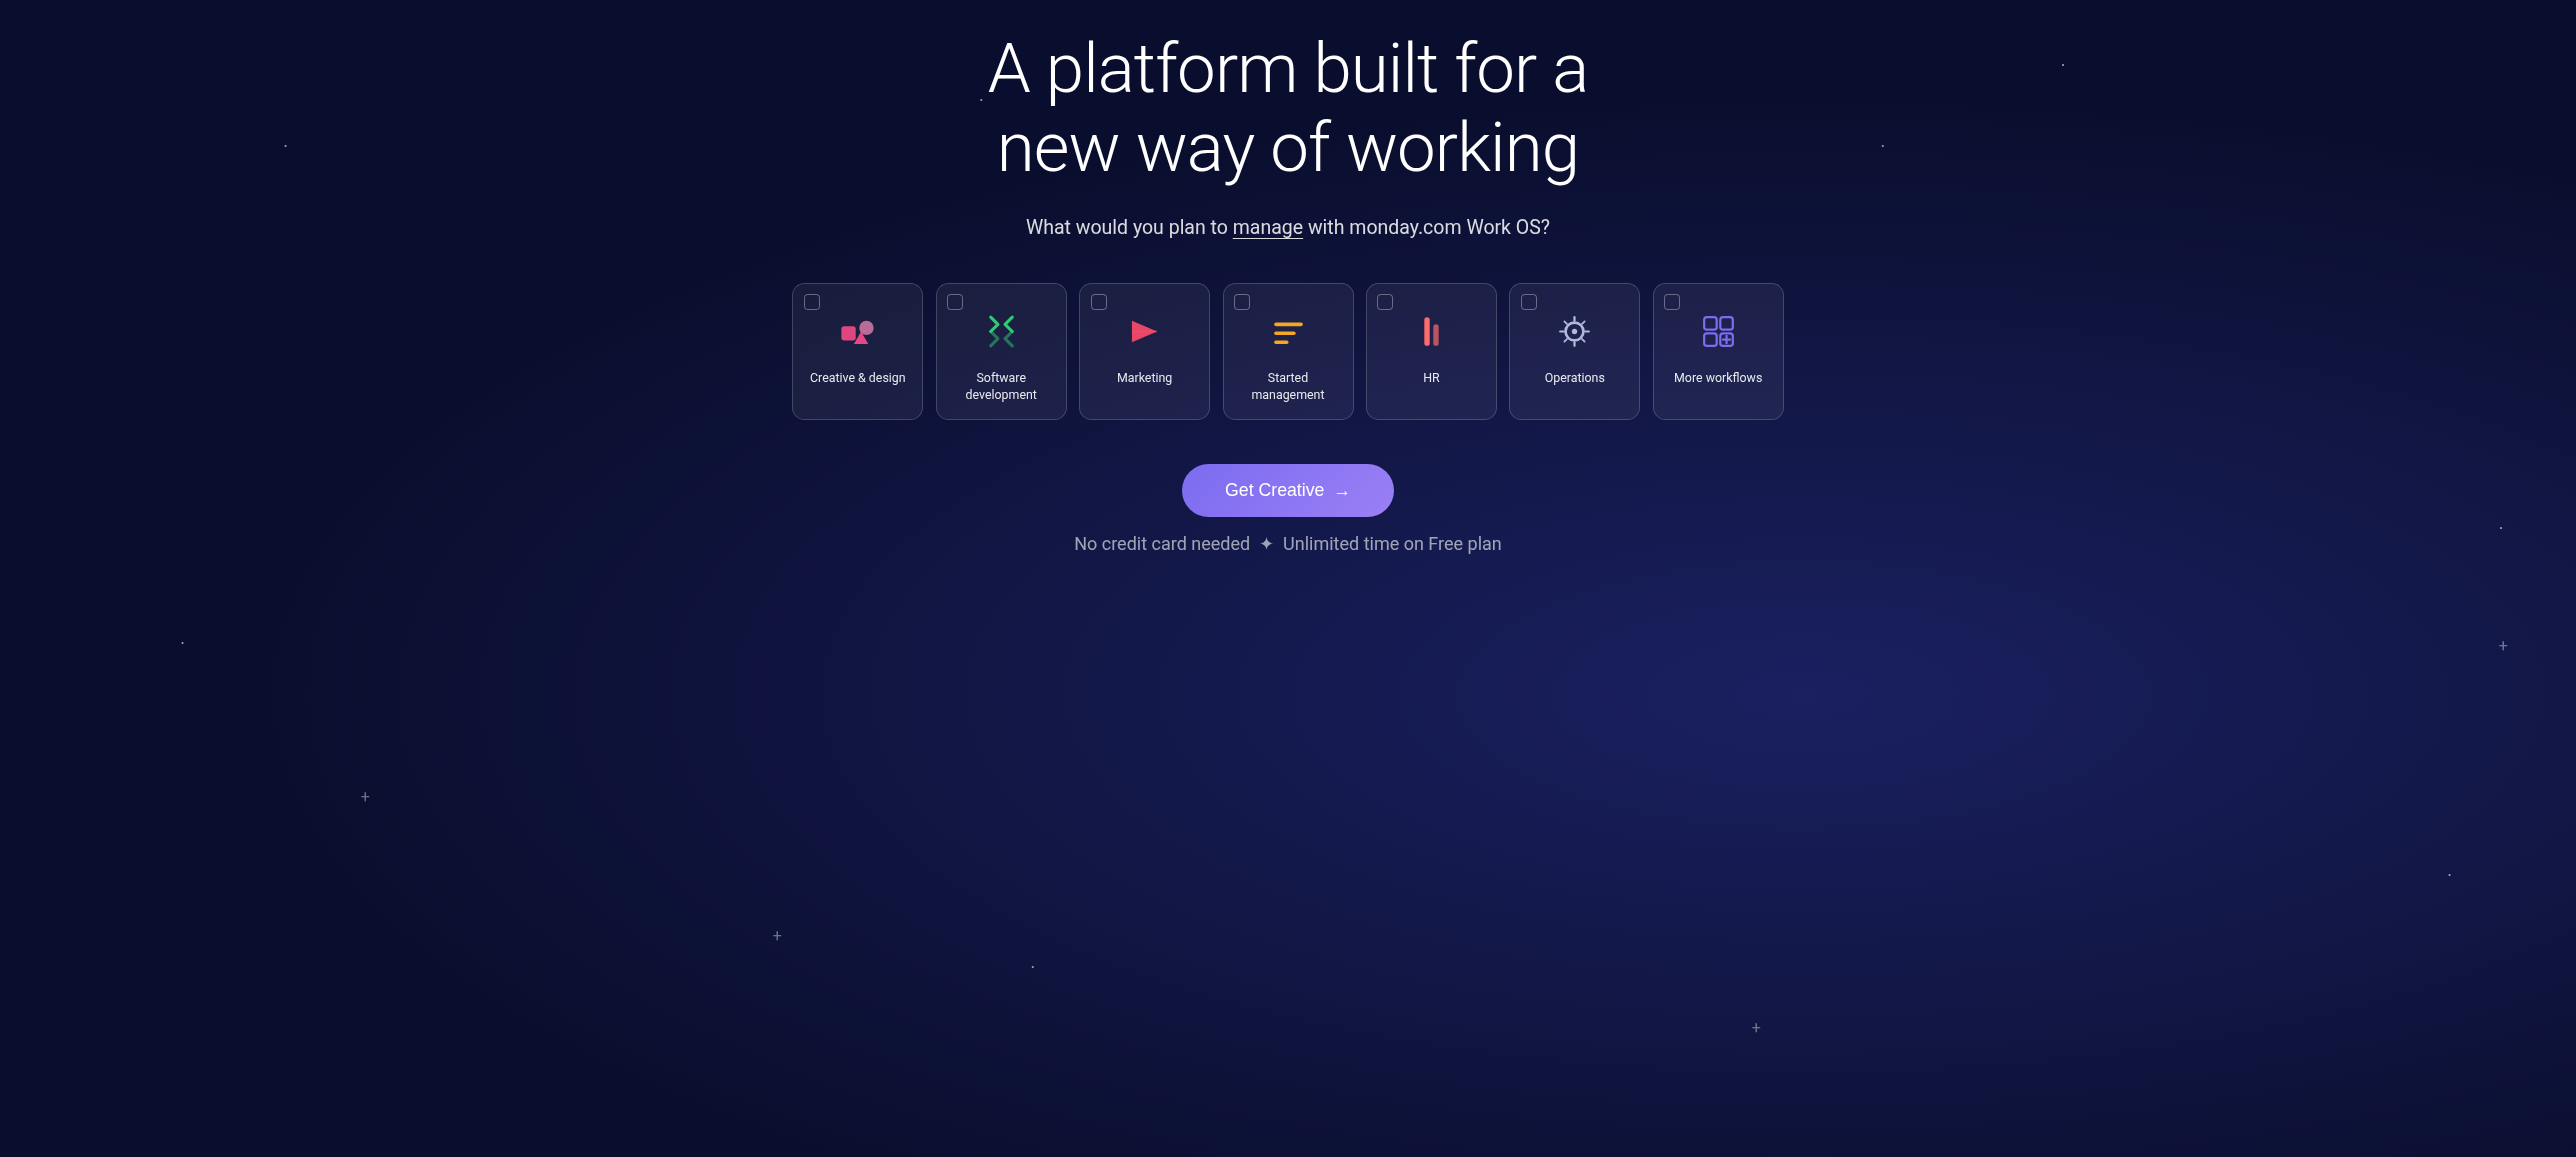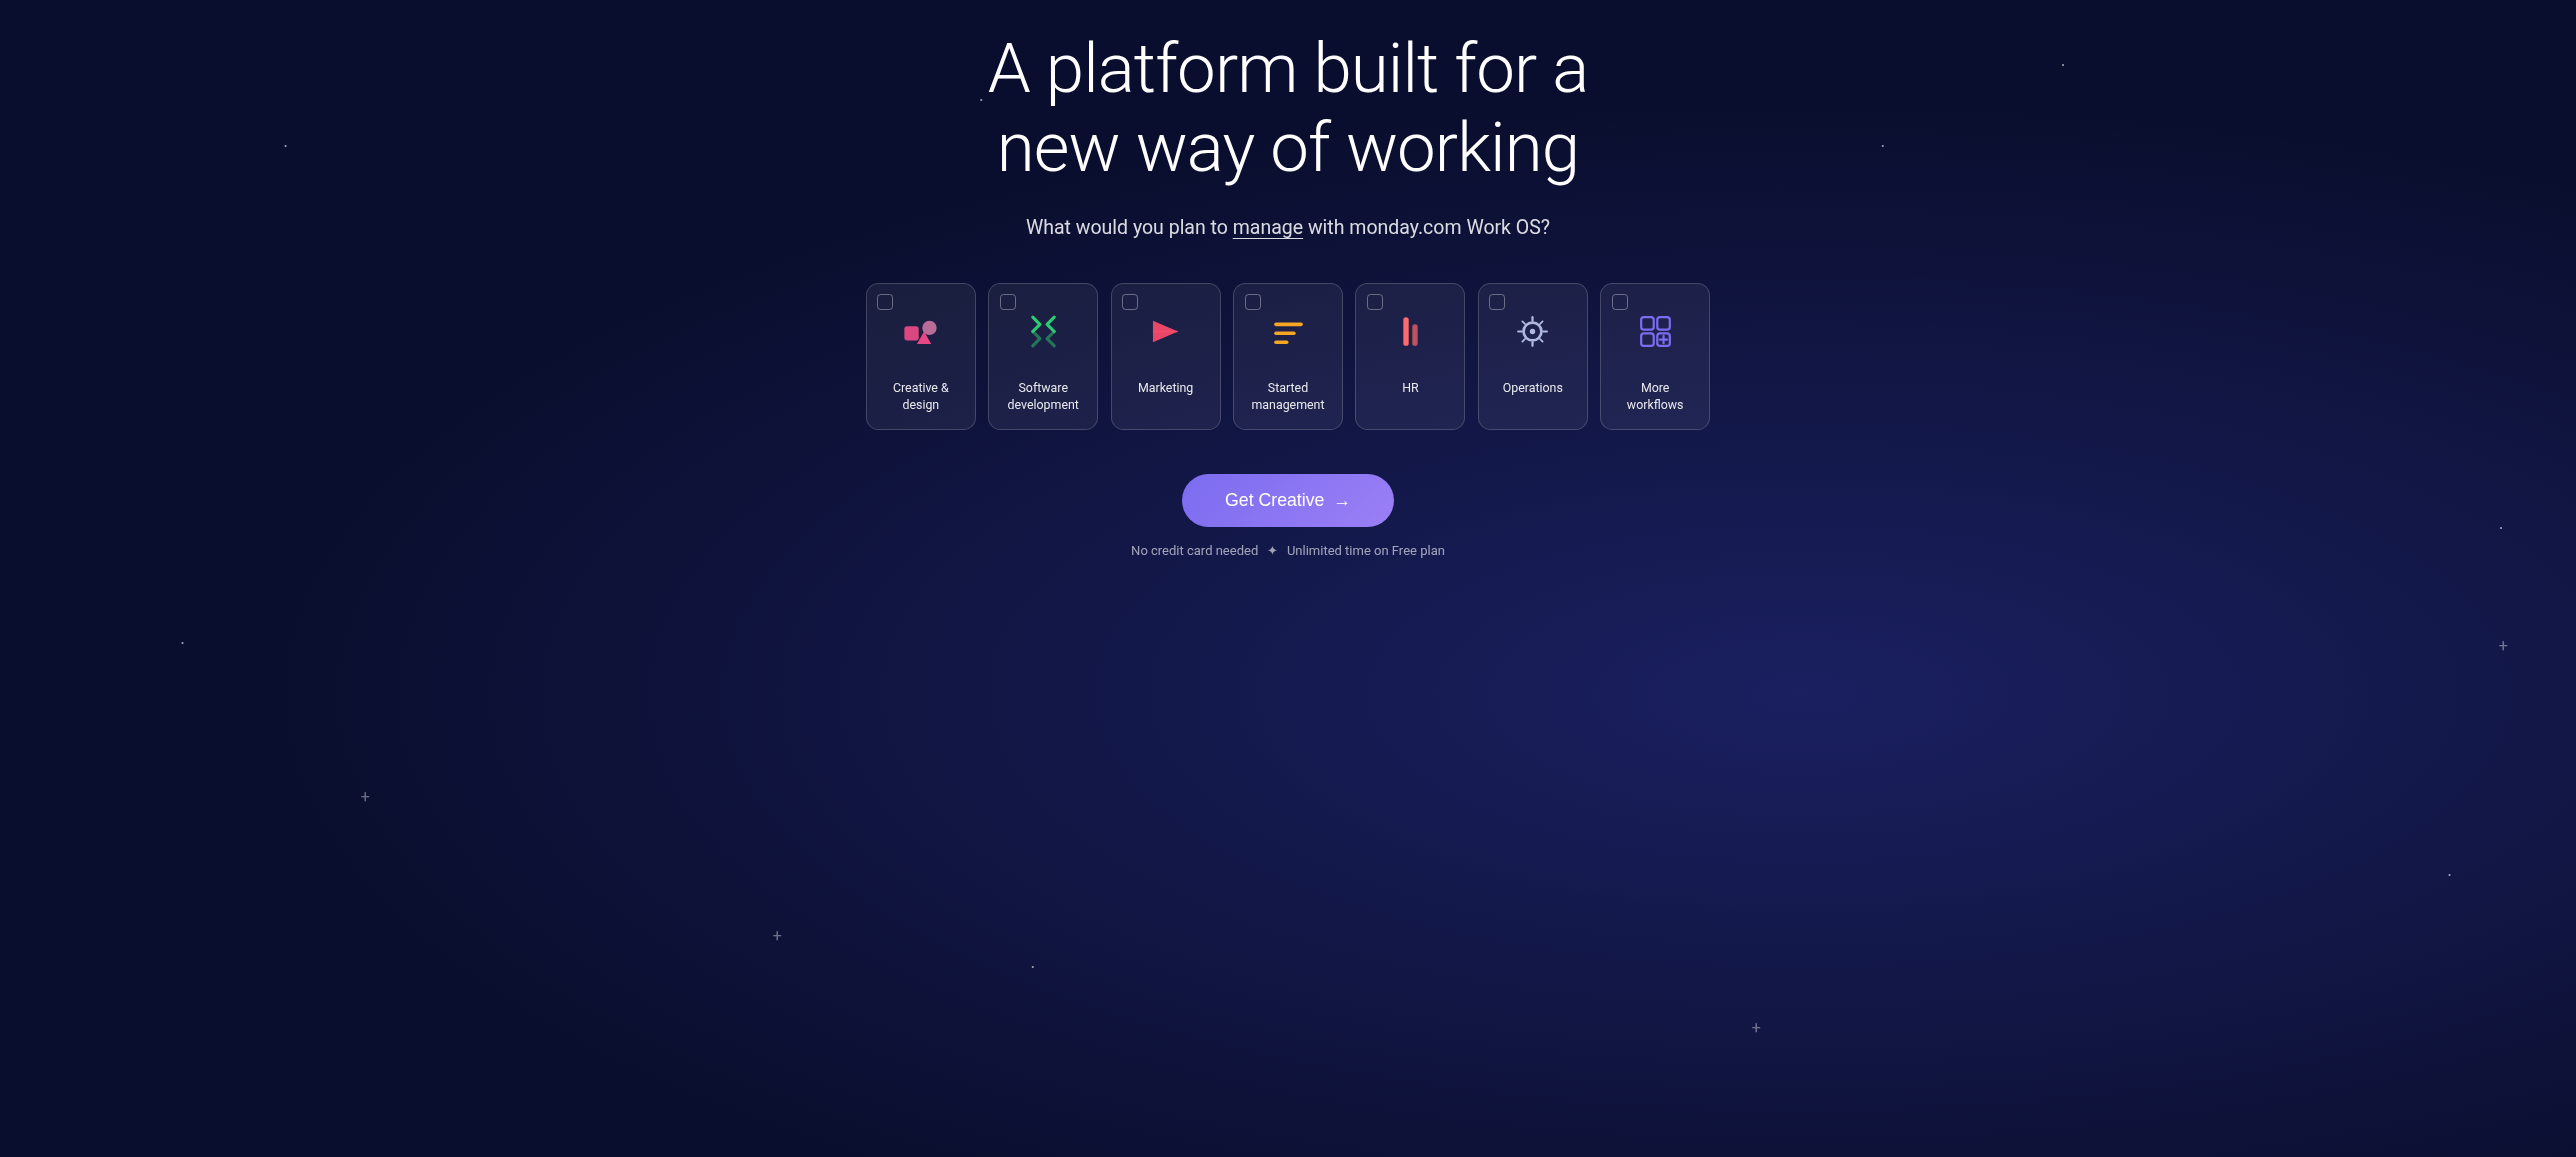--- a/index.html
+++ b/index.html
@@ -76,26 +76,26 @@
       gap: 12.4px;
       margin-bottom: 44px;
       flex-wrap: nowrap;
       align-items: stretch;
     }
 
     .card {
       background: rgba(255,255,255,0.06);
       border: 1.3px solid rgba(255,255,255,0.18);
       border-radius: 12.4px;
-      width: 110px;
+      width: 131px;
       padding: 16px 12.4px 16px;
       display: flex;
       flex-direction: column;
       align-items: center;
-      gap: 24px;
+      gap: 14px;
       cursor: pointer;
       position: relative;
       transition: background 0.2s;
     }
 
     .card-checkbox {
       position: absolute;
       top: 10.6px;
       left: 10.6px;
       width: 16px;
@@ -139,21 +139,21 @@
       font-weight: 500;
       cursor: pointer;
       display: flex;
       align-items: center;
       gap: 8.9px;
       transition: opacity 0.2s;
     }
 
     .footer-text {
       color: rgba(255,255,255,0.6);
-      font-size: 13px;
+      font-size: 18px;
       display: flex;
       align-items: center;
       gap: 8.9px;
     }
 
     .footer-text .diamond {
       color: rgba(255,255,255,0.6);
     }
 
     

